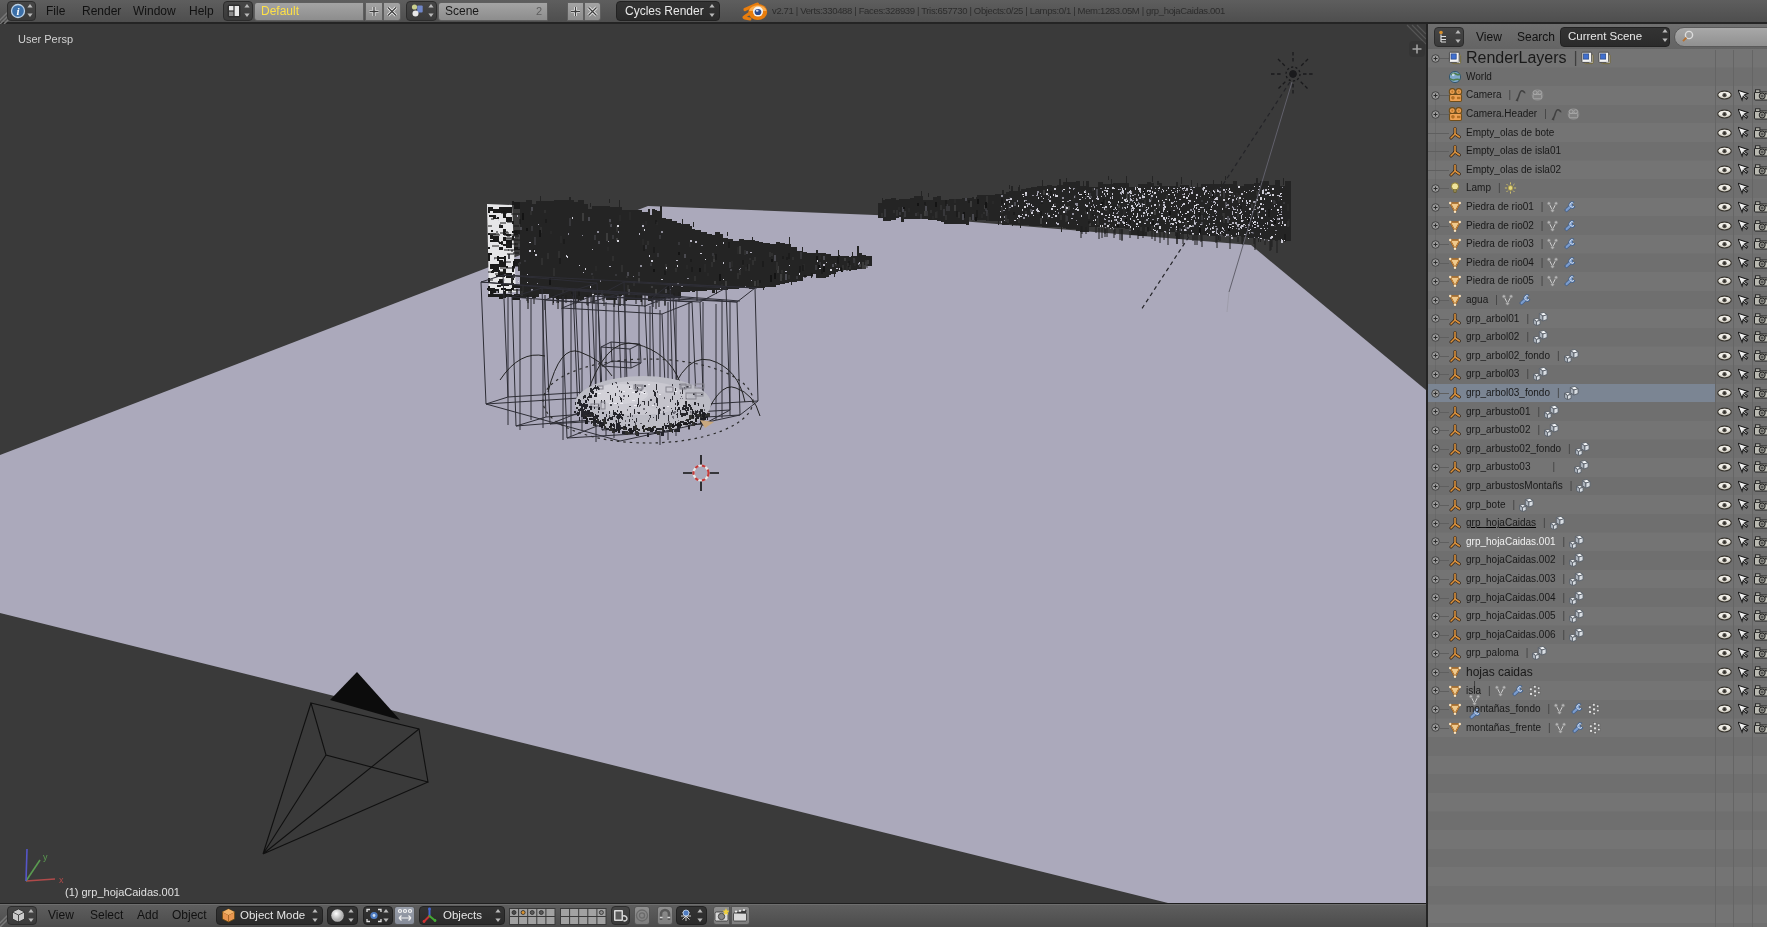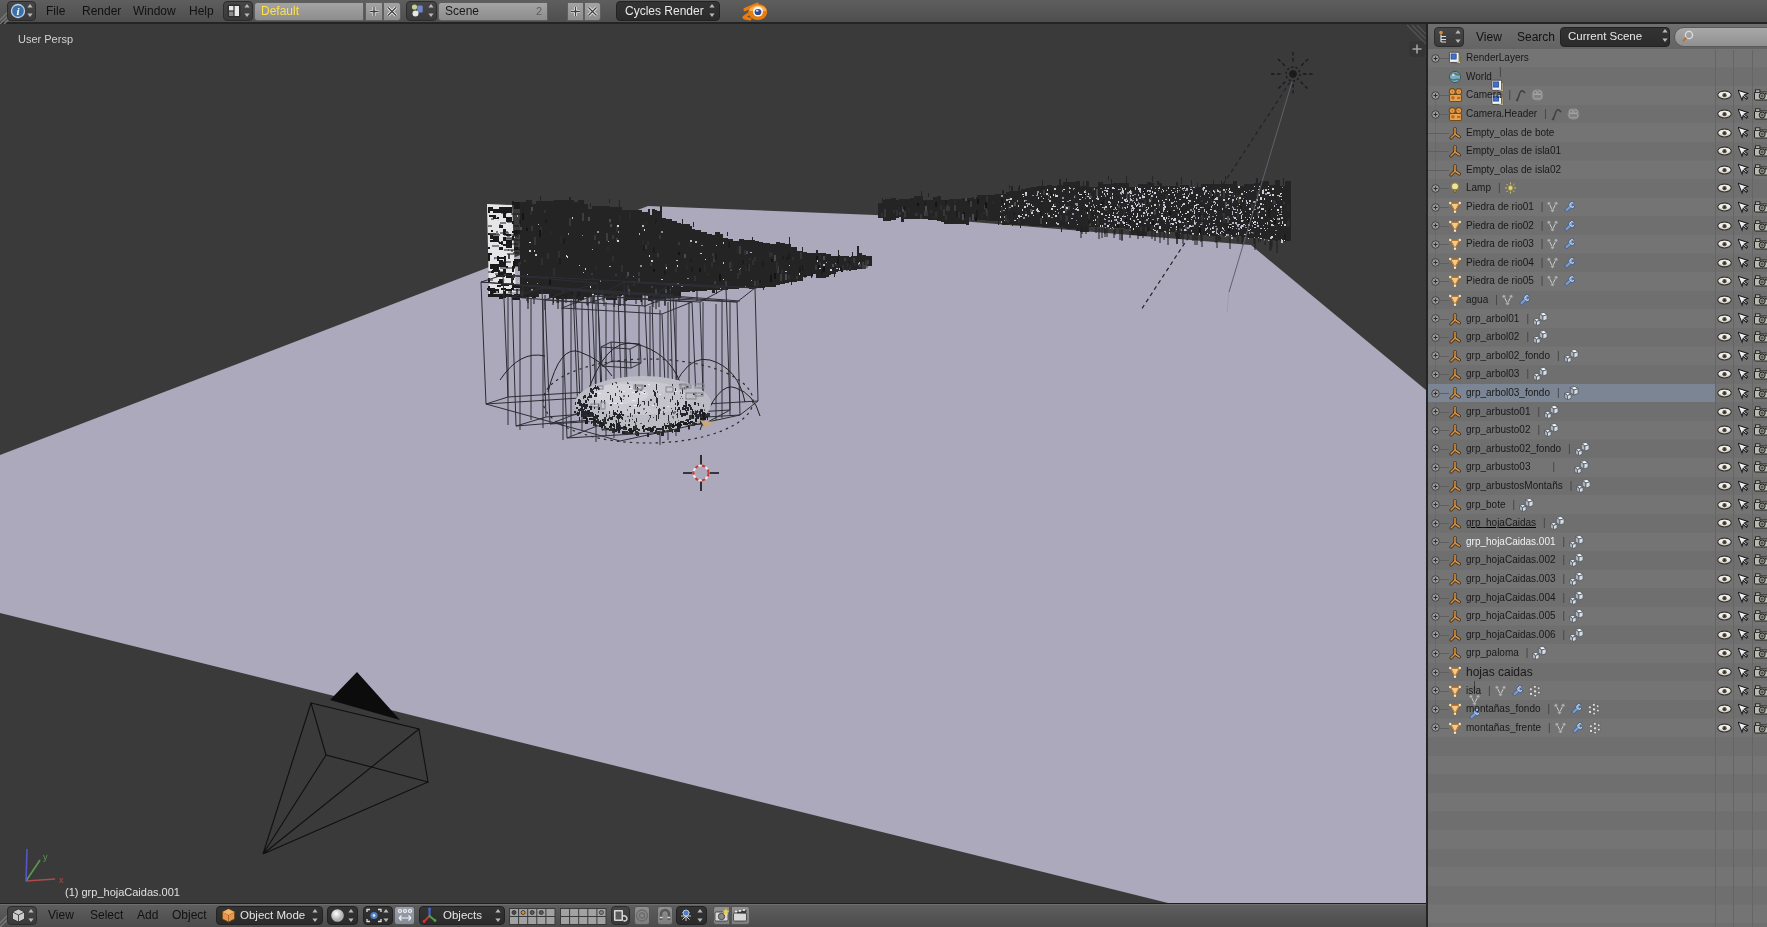--- a/index.html
+++ b/index.html
@@ -204,20 +204,21 @@
     </svg>
 <svg class="abs" style="left:741px;top:1px" width="28" height="21" viewBox="0 0 28 21">
 <path d="M12 10 L3.5 15.8 Q2.2 16.6 3.8 17 L9 18" fill="none" stroke="#e87d0d" stroke-width="3" stroke-linecap="round"></path>
 <path d="M4 8.5 L15.5 3.4 Q17.4 2.6 16.2 4.5 L13.8 8" fill="none" stroke="#e87d0d" stroke-width="3.2" stroke-linecap="round"></path>
 <ellipse cx="16.8" cy="11" rx="9.4" ry="8" fill="#e87d0d"></ellipse>
 <path d="M8 10 a9 7.4 0 0 1 17.6 0 z" fill="#f9ac4f"></path>
 <circle cx="17" cy="10.6" r="5" fill="#f4f4f4"></circle>
 <ellipse cx="17" cy="11" rx="3.4" ry="3.1" fill="#2d4a8c"></ellipse>
 <ellipse cx="16.2" cy="9.8" rx="1.4" ry="1" fill="#cdd8ea"></ellipse>
 </svg>
+<div class="abs" id="stats" style="left:772px;top:0;color:#2c2c2c;font-size:9.5px;line-height:22px;letter-spacing:-0.35px;">v2.71 | Verts:330488 | Faces:328939 | Tris:657730 | Objects:0/25 | Lamps:0/1 | Mem:1283.05M | grp_hojaCaidas.001</div>
 <svg class="abs" style="left:0;top:24px" width="1426" height="879" viewBox="0 24 1426 879">
 <rect x="0" y="24" width="1426" height="879" fill="#3a3a3a"></rect>
 <polygon points="0,455 648,206 900,216 1251,245 1426,390 1426,903 1168,903 0,613" fill="#aba9bb"></polygon>
 <polygon points="487,204 512,205 516,292 489,294" fill="#e6e6e8"></polygon>
 <rect x="488" y="207" width="2" height="6" fill="#1b1b1b"></rect>
 <rect x="488" y="233" width="2" height="2" fill="#1b1b1b"></rect>
 <rect x="488" y="247" width="2" height="2" fill="#1b1b1b"></rect>
 <rect x="488" y="255" width="2" height="5" fill="#1b1b1b"></rect>
 <rect x="488" y="258" width="2" height="3" fill="#1b1b1b"></rect>
 <rect x="488" y="278" width="2" height="5" fill="#1b1b1b"></rect>
@@ -2887,21 +2888,21 @@
 <div class="abs" style="left:1733px;top:50px;width:1px;height:877px;background:#656565;"></div>
 <div class="abs" style="left:1751.5px;top:50px;width:1px;height:877px;background:#656565;"></div>
 <div class="abs" style="left:1435px;top:95px;width:1px;height:632px;background:#616161;opacity:0.5;"></div>
 <div class="abs" style="left:1440px;top:58.2px;width:9px;height:1px;background:#5f5f5f;"></div>
 <svg class="abs" style="left:1430.5px;top:53.7px" width="9" height="9">
       <use href="#i-expand"></use>
     </svg>
 <svg class="abs" style="left:1448px;top:51.2px" width="14" height="14">
       <use href="#i-rlay"></use>
     </svg>
-<div class="abs" style="left:1466px;top:51.2px;height:14px;font-size:10px;line-height:14px;display:flex;align-items:center;white-space:pre;flex-direction:column;"><span style="color:#191919;">RenderLayers</span><span style="color:#3f3f3f;padding:0 1px 0 7px;">|</span><svg width="15" height="14" style="margin:0 1px;flex:none">
+<div class="abs" style="left:1466px;top:51.2px;height:14px;font-size:16px;line-height:14px;display:flex;align-items:center;white-space:pre;"><span style="color:#191919;">RenderLayers</span><span style="color:#3f3f3f;padding:0 1px 0 7px;">|</span><svg width="15" height="14" style="margin:0 1px;flex:none">
         <use href="#i-rlay"></use>
       </svg><svg width="15" height="14" style="margin:0 1px;flex:none">
         <use href="#i-rlay"></use>
       </svg></div>
 <svg class="abs" style="left:1448px;top:69.8px" width="14" height="14">
       <use href="#i-world"></use>
     </svg>
 <div class="abs" style="left:1466px;top:69.8px;height:14px;font-size:10px;line-height:14px;display:flex;align-items:center;white-space:pre;"><span style="color:#191919;">World</span></div>
 <div class="abs" style="left:1440px;top:95.4px;width:9px;height:1px;background:#5f5f5f;"></div>
 <svg class="abs" style="left:1430.5px;top:90.9px" width="9" height="9">

